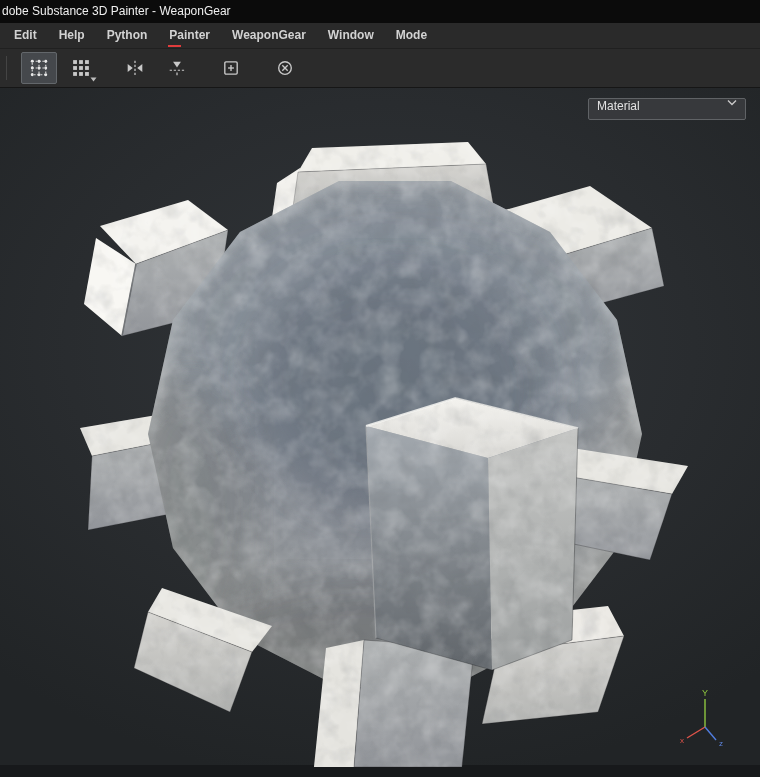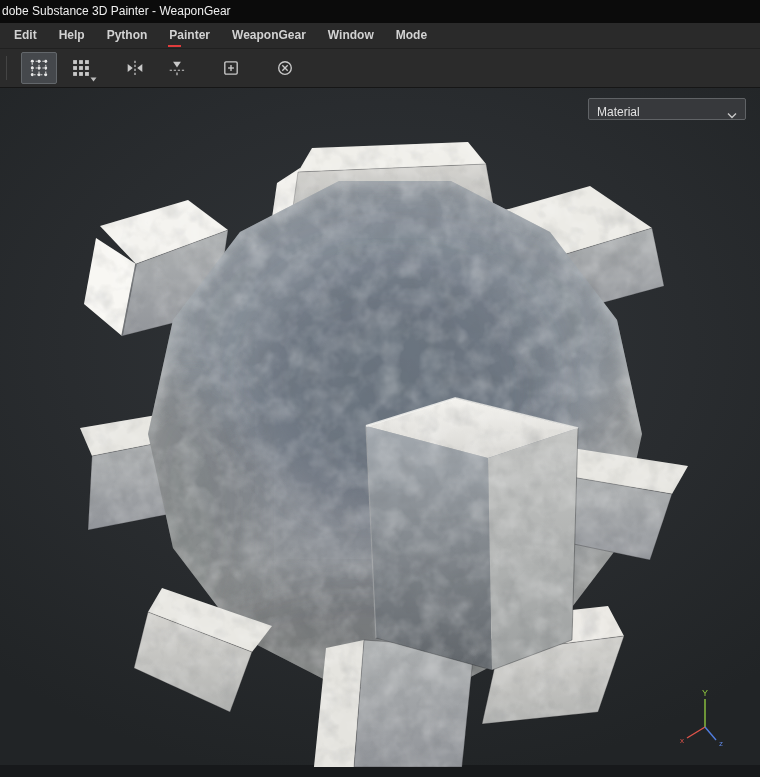--- a/index.html
+++ b/index.html
@@ -24,21 +24,21 @@
   .tbtn.selected{background:#45484c;border-color:#63676b;}
   .tbtn.gap{margin-left:12px;}
   .tbtn svg{display:block;}
   .caret{position:absolute;right:1px;bottom:1px;}
   
   .viewport{position:relative;flex:1 1 auto;height:679px;
     background:radial-gradient(ellipse 75% 65% at 50% 38%, #313539 0%, #292c2f 55%, #212426 100%);}
   .viewport > svg.scene{position:absolute;left:0;top:0;}
   .dropdown{position:absolute;top:10px;right:14px;width:158px;height:22px;
             background:#37393c;border:1px solid #606366;border-radius:2px;
-            display:flex;align-items:flex-end;box-sizing:border-box;padding:0 8px;}
+            display:flex;align-items:flex-start;box-sizing:border-box;padding:0 8px;}
   .dropdown .dd-label{flex:1;color:#e2e2e2;font-size:12px;}
   .gizmo{position:absolute;right:22px;bottom:16px;}
   
   .statusbar{height:12px;background:#17191b;flex:0 0 auto;}
 </style>
 </head>
 <body>
 
 <div class="app">
 

